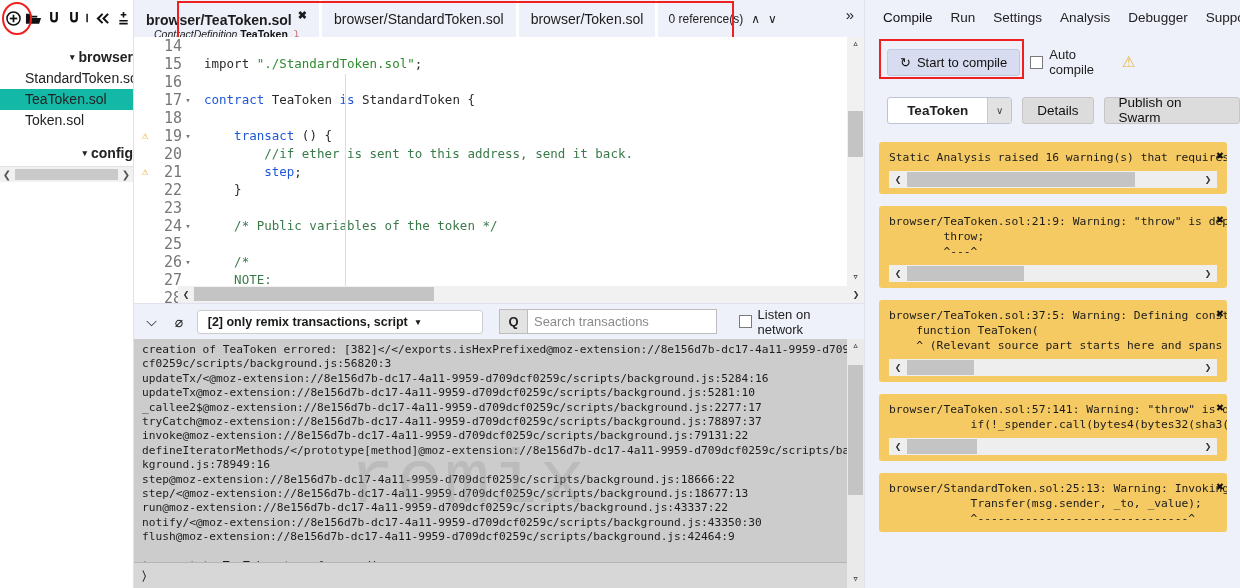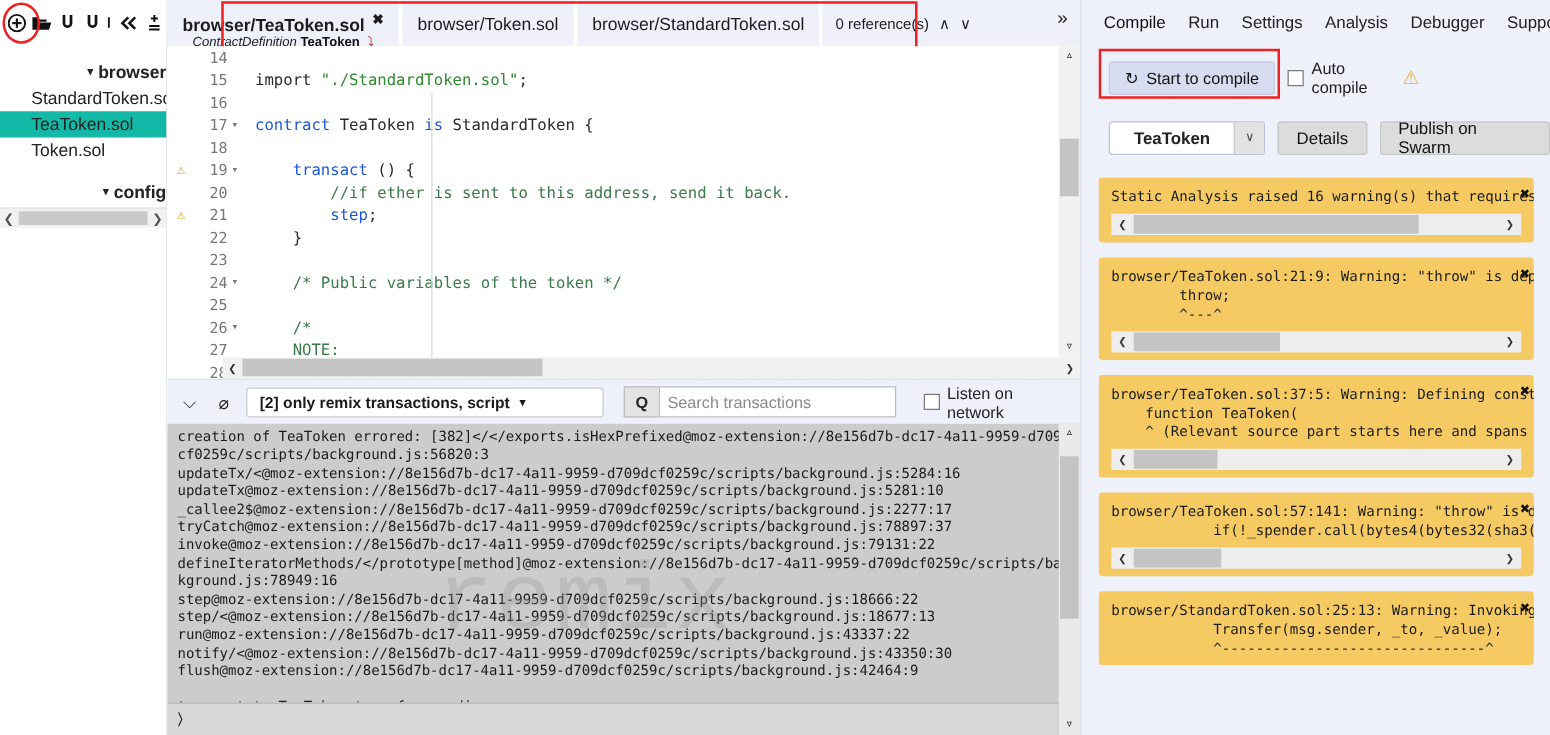--- a/index.html
+++ b/index.html
@@ -100,21 +100,21 @@
   
   #editor {
     position: absolute; left: 0; top: 37px; width: 730px; height: 266px;
     background: #ffffff; overflow: hidden;
     font-family: "DejaVu Sans Mono", monospace; font-size: 12.5px;
   }
   .code-line {
     display: flex; height: 18px; line-height: 18px; white-space: pre;
   }
   .warn-gut { width: 22px; text-align: center; font-size: 11px; color: #e8a723; }
-  .lnum { width: 26px; text-align: right; color: #777; font-size: 12px; }
+  .lnum { width: 26px; text-align: right; color: #777; font-size: 15px; }
   .fold { width: 12px; text-align: center; color: #777; font-size: 9px; }
   .ctext { padding-left: 10px; }
   .kw { color: #1e58d8; }
   .str { color: #2e8b2e; }
   .cmt { color: #3a7a4a; }
   .pln { color: #2a2a2a; }
   #guide { position: absolute; left: 211px; top: 37px; width: 1px; height: 229px; background: #dcdcdc; }
   #ed-vscroll {
     position: absolute; right: 0; top: 0; width: 17px; height: 249px;
     background: #f1f1f1; display: flex; flex-direction: column; align-items: center;
@@ -325,24 +325,24 @@
         <div class="tab-title">
           <span>browser/TeaToken.sol</span><span class="tab-close">✖</span>
         </div>
         <div class="tab-sub">
           <span class="kind">ContractDefinition</span>
           <span class="nm">TeaToken</span>
           <span class="arrow">⤵</span>
         </div>
       </div>
       <div class="tab">
+        <div class="tab-title"><span>browser/StandardToken.sol</span></div>
+      </div>
+      <div class="tab">
         <div class="tab-title"><span>browser/Token.sol</span></div>
-      </div>
-      <div class="tab">
-        <div class="tab-title"><span>browser/StandardToken.sol</span></div>
       </div>
       <div id="refbox">
         <div class="ref-line">
           <span>0 reference(s)</span>
           <span class="chev">∧</span>
           <span class="chev">∨</span>
         </div>
       </div>
       <div id="expand-all">»</div>
       <div id="tab-redbox"></div>

